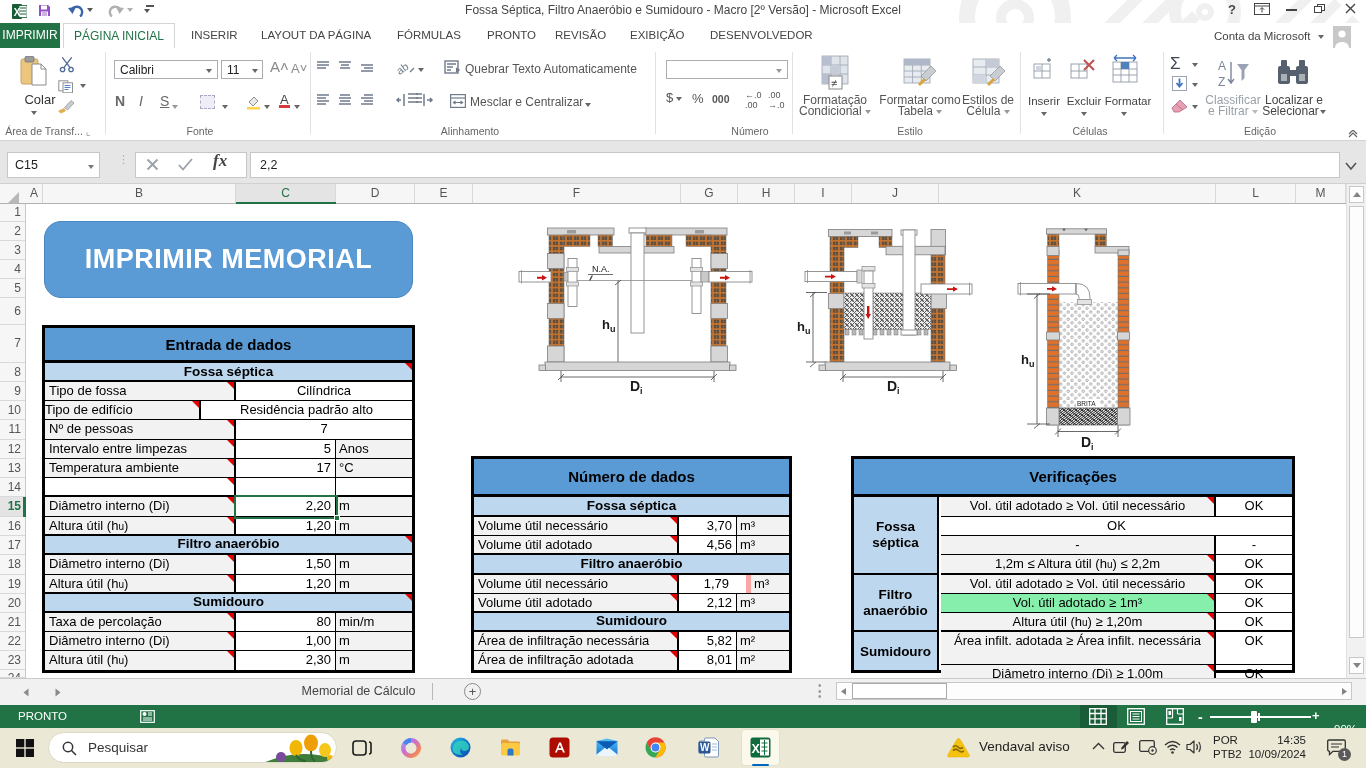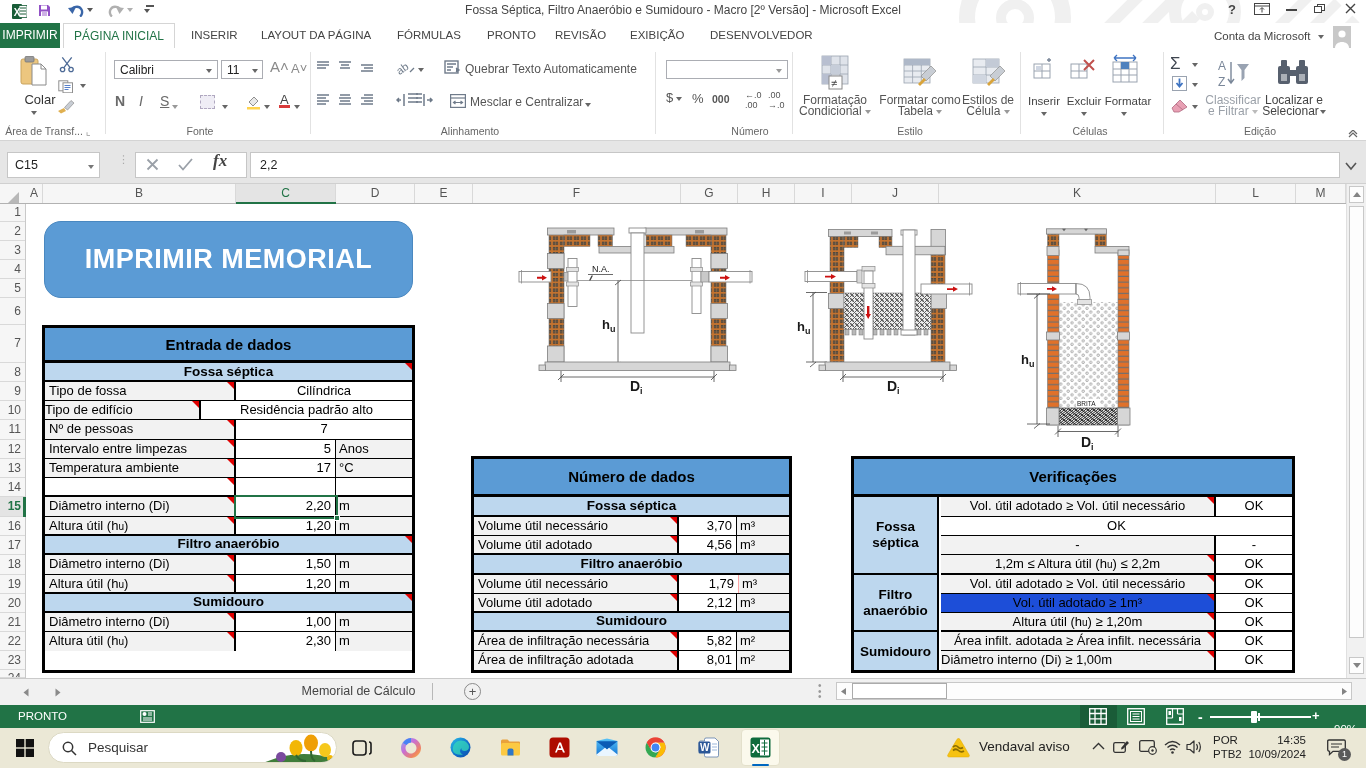--- a/index.html
+++ b/index.html
@@ -504,20 +504,25 @@
   <div class="cell" style="width:191px;background:#f2f2f2;border-right:2px solid #000;padding-left:4px;line-height:18px">Diâmetro interno (Di)<i class="t"></i></div>
   <div style="width:100px;text-align:right;padding-right:4px;line-height:18px;border-right:1px solid #000">1,50</div>
   <div style="flex:1;background:#f2f2f2;padding-left:3px;line-height:18px">m</div>
  </div>
  <div style="display:flex;height:19px;border-bottom:2px solid #000">
   <div class="cell" style="width:191px;background:#f2f2f2;border-right:2px solid #000;padding-left:4px;line-height:17px">Altura útil (h<span style="font-size:10px">u</span>)<i class="t"></i></div>
   <div style="width:100px;text-align:right;padding-right:4px;line-height:17px;border-right:1px solid #000">1,20</div>
   <div style="flex:1;background:#f2f2f2;padding-left:3px;line-height:17px">m</div>
  </div>
  <div class="cell" style="height:19px;background:#bdd7ee;border-bottom:2px solid #000;font-weight:bold;font-size:13.5px;text-align:center;line-height:16px">Sumidouro<i class="t"></i></div>
+ <div style="display:flex;height:19px;border-bottom:1px solid #000">
+  <div class="cell" style="width:191px;background:#f2f2f2;border-right:2px solid #000;padding-left:4px;line-height:17px">Taxa de percolação<i class="t"></i></div>
+  <div style="width:100px;text-align:right;padding-right:4px;line-height:17px;border-right:1px solid #000">80</div>
+  <div style="flex:1;background:#f2f2f2;padding-left:3px;line-height:17px">min/m</div>
+ </div>
  <div style="display:flex;height:19px;border-bottom:1px solid #000">
   <div class="cell" style="width:191px;background:#f2f2f2;border-right:2px solid #000;padding-left:4px;line-height:17px">Diâmetro interno (Di)<i class="t"></i></div>
   <div style="width:100px;text-align:right;padding-right:4px;line-height:17px;border-right:1px solid #000">1,00</div>
   <div style="flex:1;background:#f2f2f2;padding-left:3px;line-height:17px">m</div>
  </div>
  <div style="display:flex;height:19px">
   <div class="cell" style="width:191px;background:#f2f2f2;border-right:2px solid #000;padding-left:4px;line-height:17px">Altura útil (h<span style="font-size:10px">u</span>)<i class="t"></i></div>
   <div style="width:100px;text-align:right;padding-right:4px;line-height:17px;border-right:1px solid #000">2,30</div>
   <div style="flex:1;background:#f2f2f2;padding-left:3px;line-height:17px">m</div>
  </div>
@@ -735,21 +740,21 @@
   <div style="flex:1;background:#f2f2f2;padding-left:3px;line-height:17px">m³</div>
  </div>
  <div style="display:flex;height:19px;border-bottom:2px solid #000">
   <div class="cell" style="width:205px;background:#f2f2f2;border-right:2px solid #000;padding-left:4px;line-height:17px">Volume útil adotado<i class="t"></i></div>
   <div style="width:58px;text-align:right;padding-right:4px;line-height:17px;border-right:1px solid #000">4,56</div>
   <div style="flex:1;background:#f2f2f2;padding-left:3px;line-height:17px">m³</div>
  </div>
  <div style="height:20px;background:#bdd7ee;border-bottom:2px solid #000;font-weight:bold;font-size:13.5px;text-align:center;line-height:17px">Filtro anaeróbio</div>
  <div style="display:flex;height:19px;border-bottom:1px solid #000">
   <div class="cell" style="width:205px;background:#f2f2f2;border-right:2px solid #000;padding-left:4px;line-height:17px">Volume útil necessário<i class="t"></i></div>
-  <div style="width:60px;text-align:right;padding-right:4px;line-height:17px;border-right:1px solid #fca5a5">1,79</div>
+  <div style="width:72px;text-align:right;padding-right:17px;line-height:17px;border-right:5px solid #fca5a5">1,79</div>
   <div style="flex:1;background:#f2f2f2;padding-left:3px;line-height:17px">m³</div>
  </div>
  <div style="display:flex;height:19px;border-bottom:2px solid #000">
   <div class="cell" style="width:205px;background:#f2f2f2;border-right:2px solid #000;padding-left:4px;line-height:17px">Volume útil adotado<i class="t"></i></div>
   <div style="width:58px;text-align:right;padding-right:4px;line-height:17px;border-right:1px solid #000">2,12</div>
   <div style="flex:1;background:#f2f2f2;padding-left:3px;line-height:17px">m³</div>
  </div>
  <div style="height:19px;background:#bdd7ee;border-bottom:2px solid #000;font-weight:bold;font-size:13.5px;text-align:center;line-height:16px">Sumidouro</div>
  <div style="display:flex;height:19px;border-bottom:1px solid #000">
   <div class="cell" style="width:205px;background:#f2f2f2;border-right:2px solid #000;padding-left:4px;line-height:17px">Área de infiltração necessária<i class="t"></i></div>
@@ -784,33 +789,33 @@
   </div>
   <div style="display:flex;height:20px;border-bottom:2px solid #000">
    <div class="cell" style="width:275px;background:#f2f2f2;border-right:2px solid #000;text-align:center;line-height:18px">1,2m ≤ Altura útil (h<span style="font-size:10px">u</span>) ≤ 2,2m<i class="t"></i></div>
    <div style="flex:1;text-align:center;line-height:18px">OK</div>
   </div>
   <div style="display:flex;height:19px;border-bottom:1px solid #000">
    <div class="cell" style="width:275px;background:#f2f2f2;border-right:2px solid #000;text-align:center;line-height:17px">Vol. útil adotado ≥ Vol. útil necessário<i class="t"></i></div>
    <div style="flex:1;text-align:center;line-height:17px">OK</div>
   </div>
   <div style="display:flex;height:19px;border-bottom:1px solid #000">
-   <div class="cell" style="width:275px;background:#1d4ed8;border-right:2px solid #000;text-align:center;line-height:17px">Vol. útil adotado ≥ 1m³<i class="t"></i></div>
+   <div class="cell" style="width:275px;background:#86efac;border-right:2px solid #000;text-align:center;line-height:17px">Vol. útil adotado ≥ 1m³<i class="t"></i></div>
    <div style="flex:1;text-align:center;line-height:17px">OK</div>
   </div>
   <div style="display:flex;height:19px;border-bottom:2px solid #000">
    <div class="cell" style="width:275px;background:#f2f2f2;border-right:2px solid #000;text-align:center;line-height:17px">Altura útil (h<span style="font-size:10px">u</span>) ≥ 1,20m<i class="t"></i></div>
    <div style="flex:1;text-align:center;line-height:17px">OK</div>
   </div>
-  <div style="display:flex;height:19px;border-bottom:1px solid #000">
+  <div style="display:flex;height:33px;border-bottom:1px solid #000">
    <div class="cell" style="width:275px;background:#f2f2f2;border-right:2px solid #000;text-align:center;line-height:17px">Área infilt. adotada ≥ Área infilt. necessária<i class="t"></i></div>
    <div style="flex:1;text-align:center;line-height:17px">OK</div>
   </div>
   <div style="display:flex;height:19px">
-   <div class="cell" style="width:275px;background:#f2f2f2;border-right:2px solid #000;text-align:left;line-height:17px">Diâmetro interno (Di) ≥ 1,00m<i class="t"></i></div>
+   <div class="cell" style="width:275px;background:#f2f2f2;border-right:2px solid #000;text-align:center;line-height:17px">Diâmetro interno (Di) ≥ 1,00m<i class="t"></i></div>
    <div style="flex:1;text-align:center;line-height:17px">OK</div>
   </div>
  </div>
 </div>
 
 <div class="ab" style="left:1346px;top:184px;width:20px;height:494px;background:#f1f1f1;border-left:1px solid #e0e0e0">
  <div style="position:absolute;left:2px;top:2px;width:15px;height:17px;background:#fdfdfd;border:1px solid #c8c8c8"></div>
  <svg style="position:absolute;left:6px;top:8px" width="8" height="5" viewBox="0 0 8 5">
         <path d="M0 5 L4 0 L8 5 Z" fill="#848484"></path>
       </svg>

